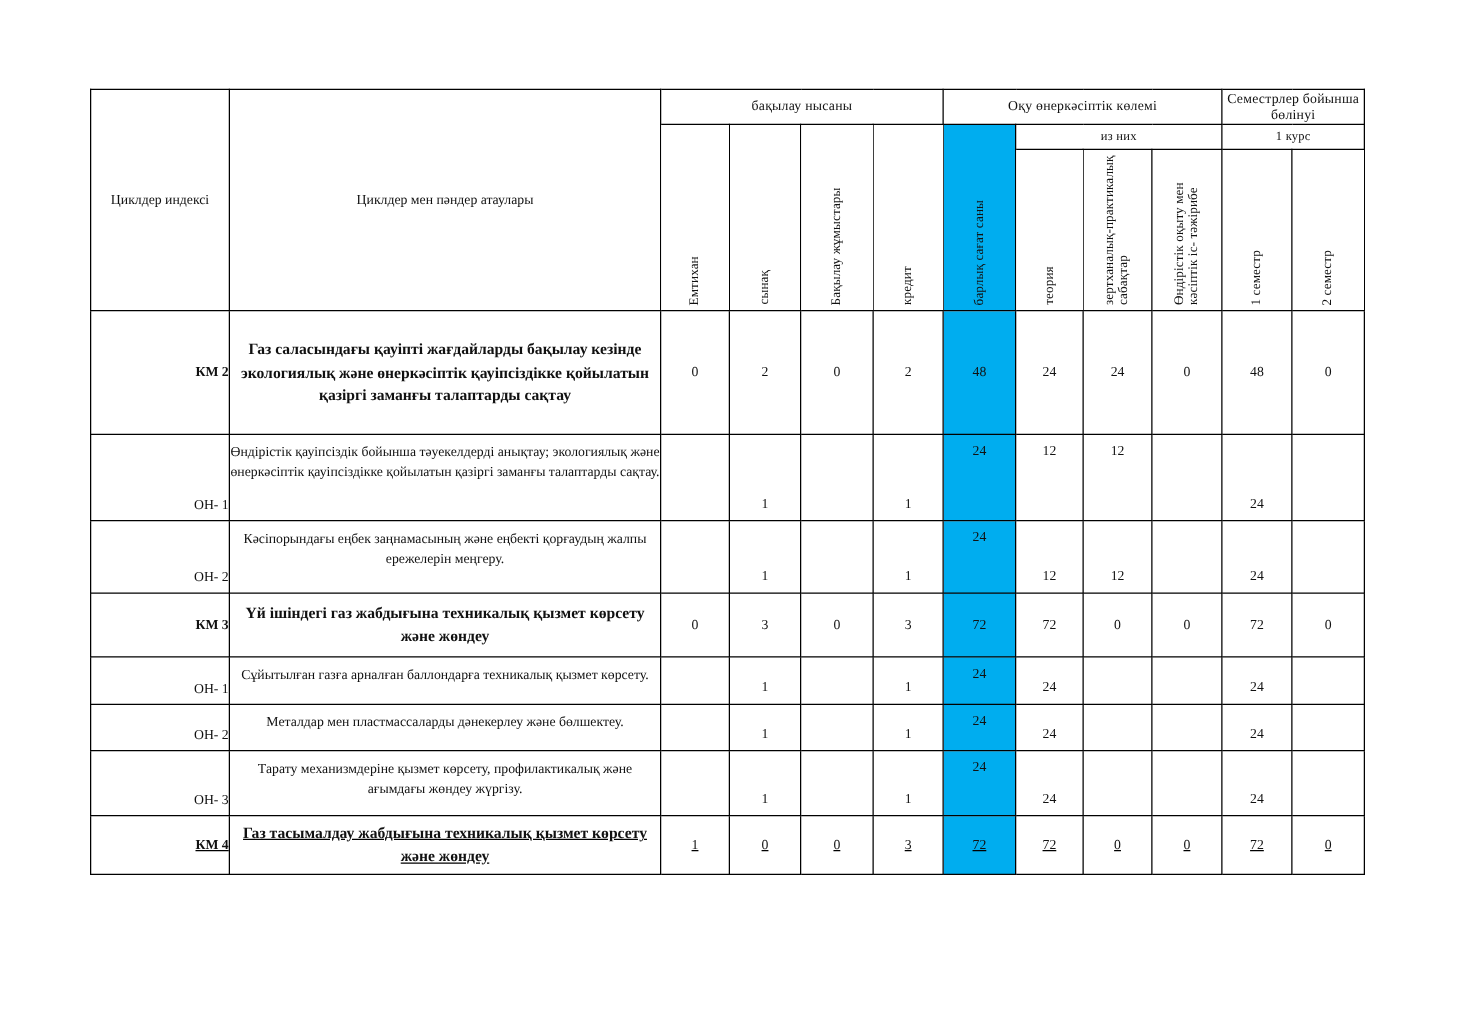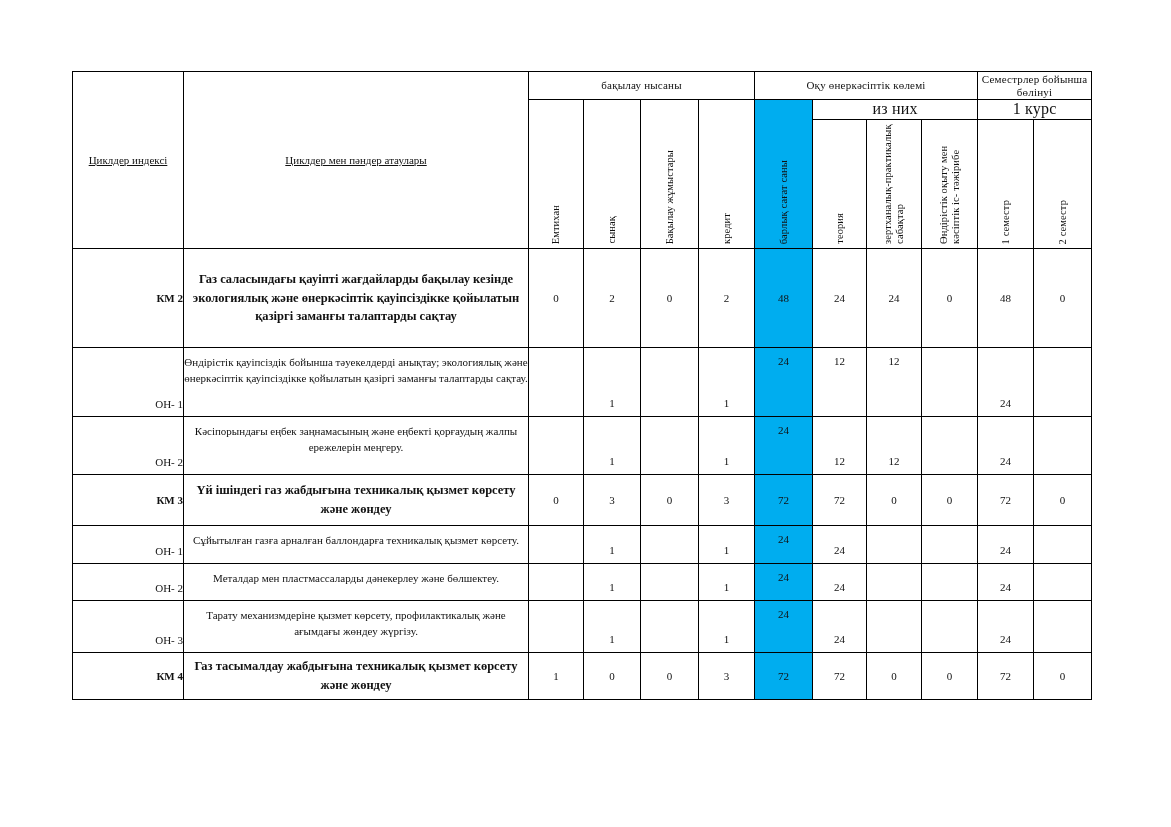--- a/index.html
+++ b/index.html
@@ -46,31 +46,30 @@
     text-align: center;
     font-weight: bold;
     font-size: 12.5px;
     letter-spacing: .2px;
     color: #0d0d0d;
     padding: 2px 3px;
     line-height: 1.15;
   }
   .hg.small {
     font-weight: normal;
-    font-size: 16px;
+    font-size: 10px;
   }
 
   
   .h-index, .h-name {
     text-align: center;
     font-weight: bold;
     font-size: 12.5px;
     color: #0d0d0d;
     padding: 2px 6px;
-    text-decoration: underline;
   }
   .h-name { font-size: 13px; }
 
   
   .vhead {
     position: relative;
     height: 128px;
     padding: 0;
   }
   .vwrap {
@@ -343,21 +342,21 @@
           <td class="num bot">1</td>
           <td class="num bot"></td>
           <td class="num bot">1</td>
           <td class="num top cyan">24</td>
           <td class="num bot">24</td>
           <td class="num bot"></td>
           <td class="num bot"></td>
           <td class="num bot">24</td>
           <td class="num bot"></td>
         </tr>
-        <tr class="rowlight" style="height: 47px;">
+        <tr class="rowlight" style="height: 47px; text-decoration: underline;">
           <td class="idx km">КМ  4</td>
           <td class="nm km">Газ тасымалдау жабдығына техникалық қызмет көрсету және жөндеу</td>
           <td class="num km mid">1</td>
           <td class="num km mid">0</td>
           <td class="num km mid">0</td>
           <td class="num km mid">3</td>
           <td class="num km mid cyan">72</td>
           <td class="num km mid">72</td>
           <td class="num km mid">0</td>
           <td class="num km mid">0</td>

